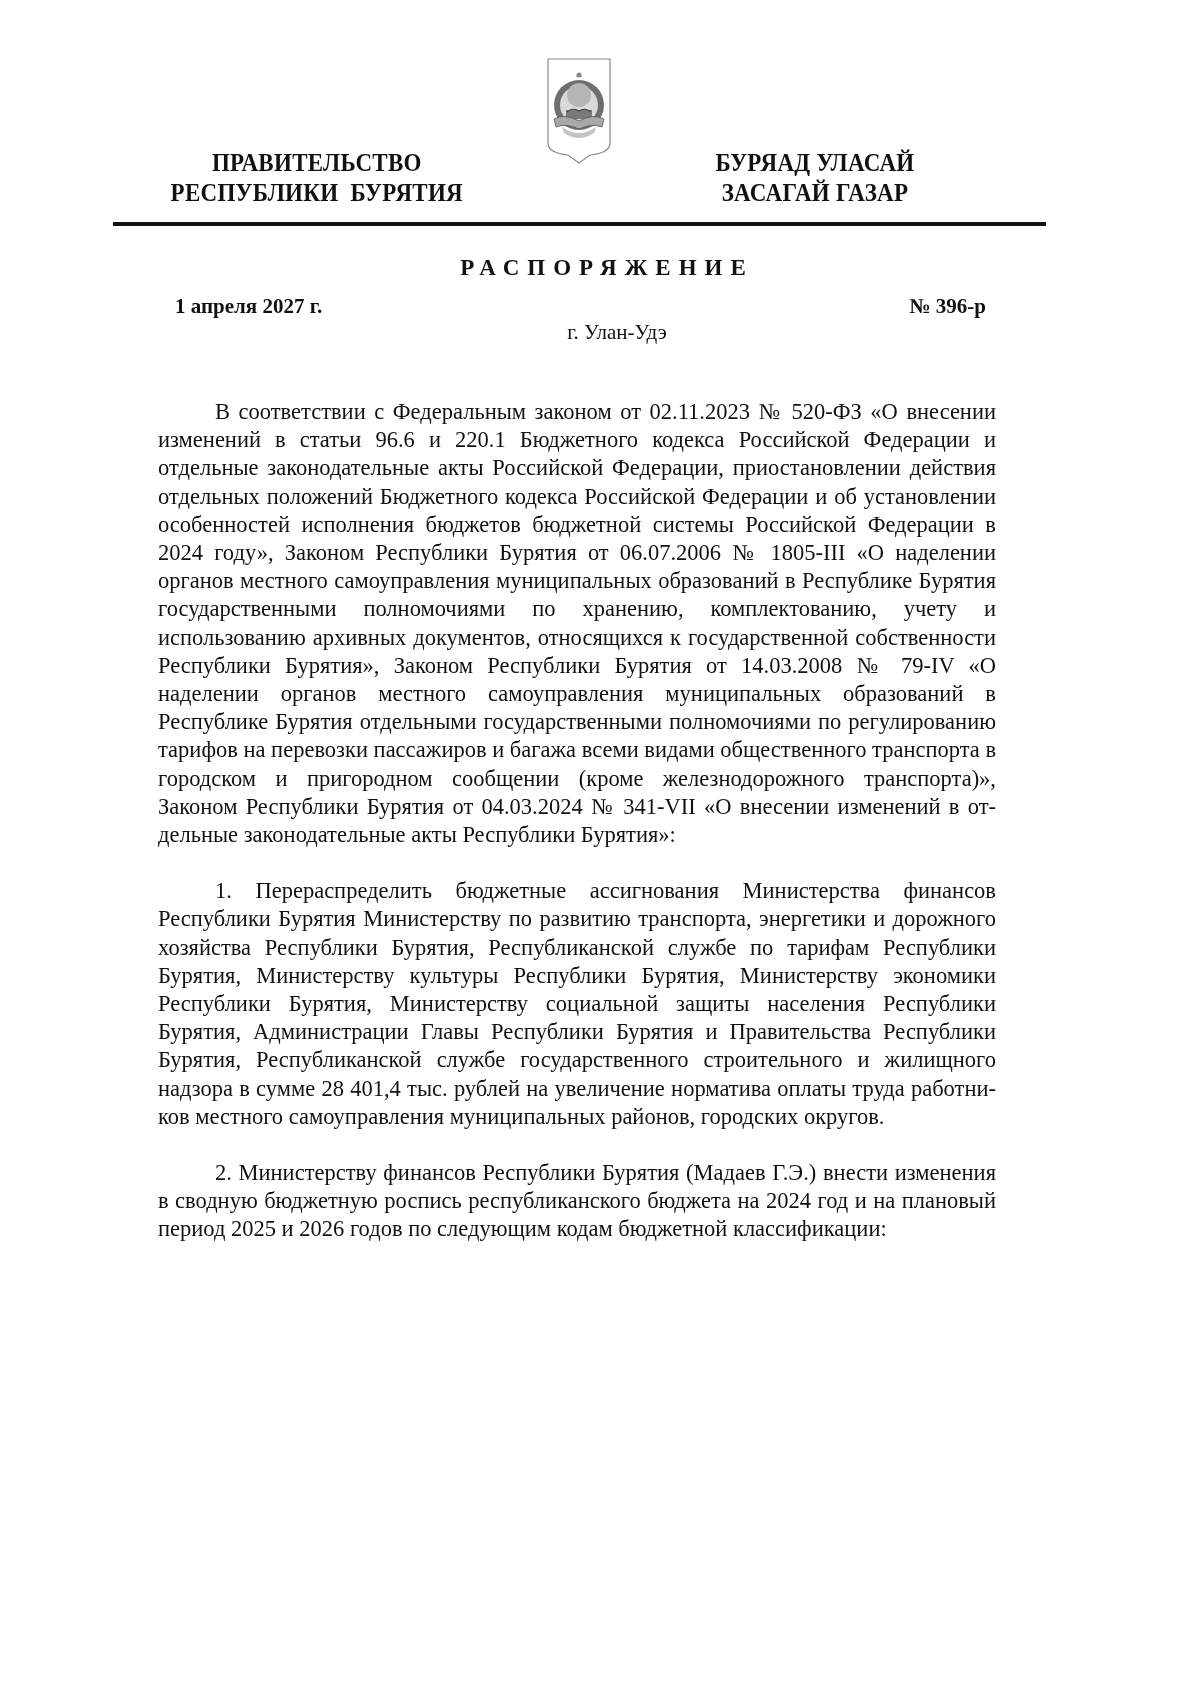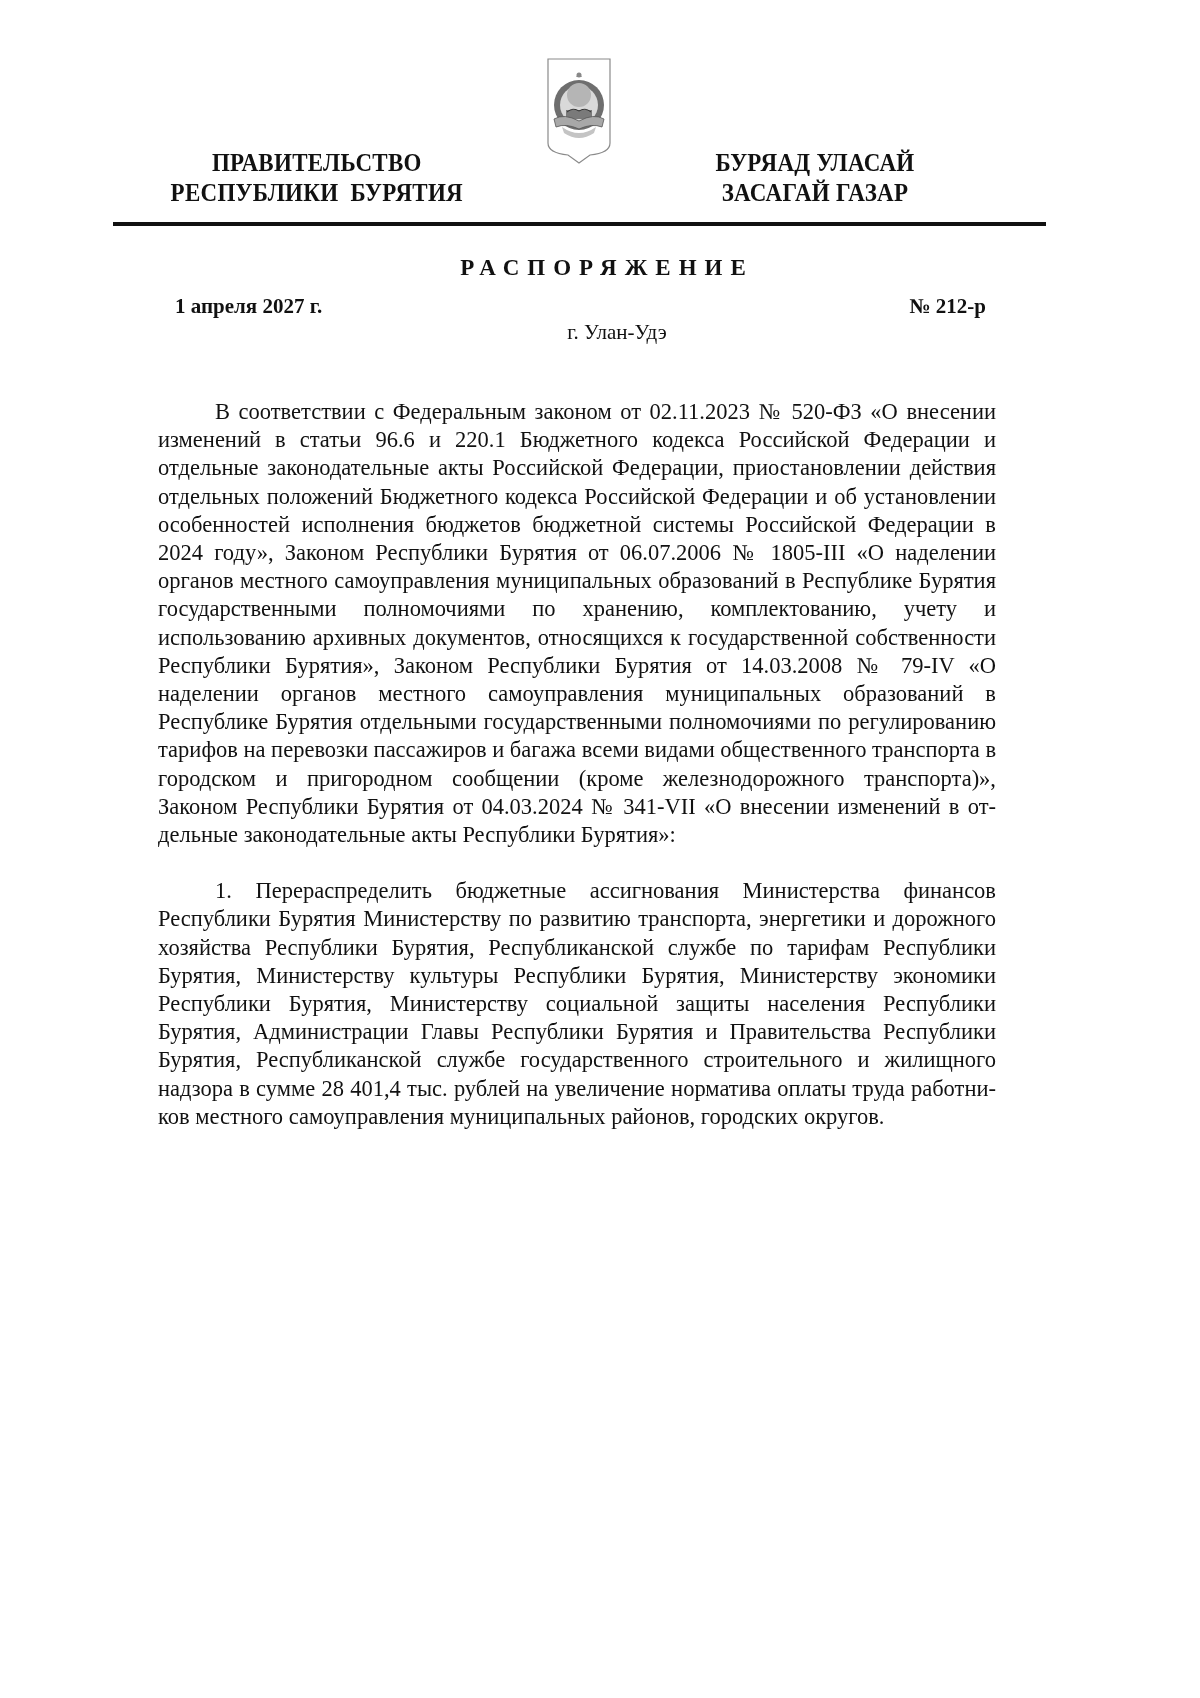--- a/index.html
+++ b/index.html
@@ -124,19 +124,20 @@
 
 <div class="org-right">
   <div>БУРЯАД УЛАСАЙ</div>
   <div>ЗАСАГАЙ ГАЗАР</div>
 </div>
 
 <div class="rule"></div>
 
 <div class="doc-type">РАСПОРЯЖЕНИЕ</div>
 <div class="doc-date">1 апреля 2027 г.</div>
-<div class="doc-number">№ 212-р</div>
+<div class="doc-number">№ 396-р</div>
 <div class="doc-city">г. Улан-Удэ</div>
 
 <div class="body-text">
   <p class="para">В соответствии с Федеральным законом от 02.11.2023 № 520-ФЗ «О внесении изменений в статьи 96.6 и 220.1 Бюджетного кодекса Россий­ской Федерации и отдельные законодательные акты Российской Федера­ции, приостановлении действия отдельных положений Бюджетного кодек­са Российской Федерации и об установлении особенностей исполнения бюджетов бюджетной системы Российской Федерации в 2024 году», Зако­ном Республики Бурятия от 06.07.2006 № 1805-III «О наделении органов местного самоуправления муниципальных образований в Республике Бу­рятия государственными полномочиями по хранению, комплектованию, учету и использованию архивных документов, относящихся к государ­ственной собственности Республики Бурятия», Законом Республики Буря­тия от 14.03.2008 № 79-IV «О наделении органов местного самоуправления муниципальных образований в Республике Бурятия отдельными государ­ственными полномочиями по регулированию тарифов на перевозки пасса­жиров и багажа всеми видами общественного транспорта в городском и пригородном сообщении (кроме железнодорожного транспорта)», Законом Республики Бурятия от 04.03.2024 № 341-VII «О внесении изменений в от­дельные законодательные акты Республики Бурятия»:</p>
   <p class="para p1">1. Перераспределить бюджетные ассигнования Министерства финан­сов Республики Бурятия Министерству по развитию транспорта, энергети­ки и дорожного хозяйства Республики Бурятия, Республиканской службе по тарифам Республики Бурятия, Министерству культуры Республики Бу­рятия, Министерству экономики Республики Бурятия, Министерству соци­альной защиты населения Республики Бурятия,  Администрации Главы Республики Бурятия и Правительства Республики Бурятия, Республикан­ской службе государственного строительного и жилищного надзора в сум­ме 28 401,4 тыс. рублей на увеличение норматива оплаты труда работни­ков местного самоуправления муниципальных районов, городских окру­гов.</p>
+  <p class="para p2">2. Министерству финансов Республики Бурятия (Мадаев Г.Э.) внести изменения в сводную бюджетную роспись республиканского бюджета на 2024 год и на плановый период 2025 и 2026 годов по следующим кодам бюджетной классификации:</p>
 </div>
 
 </body></html>

